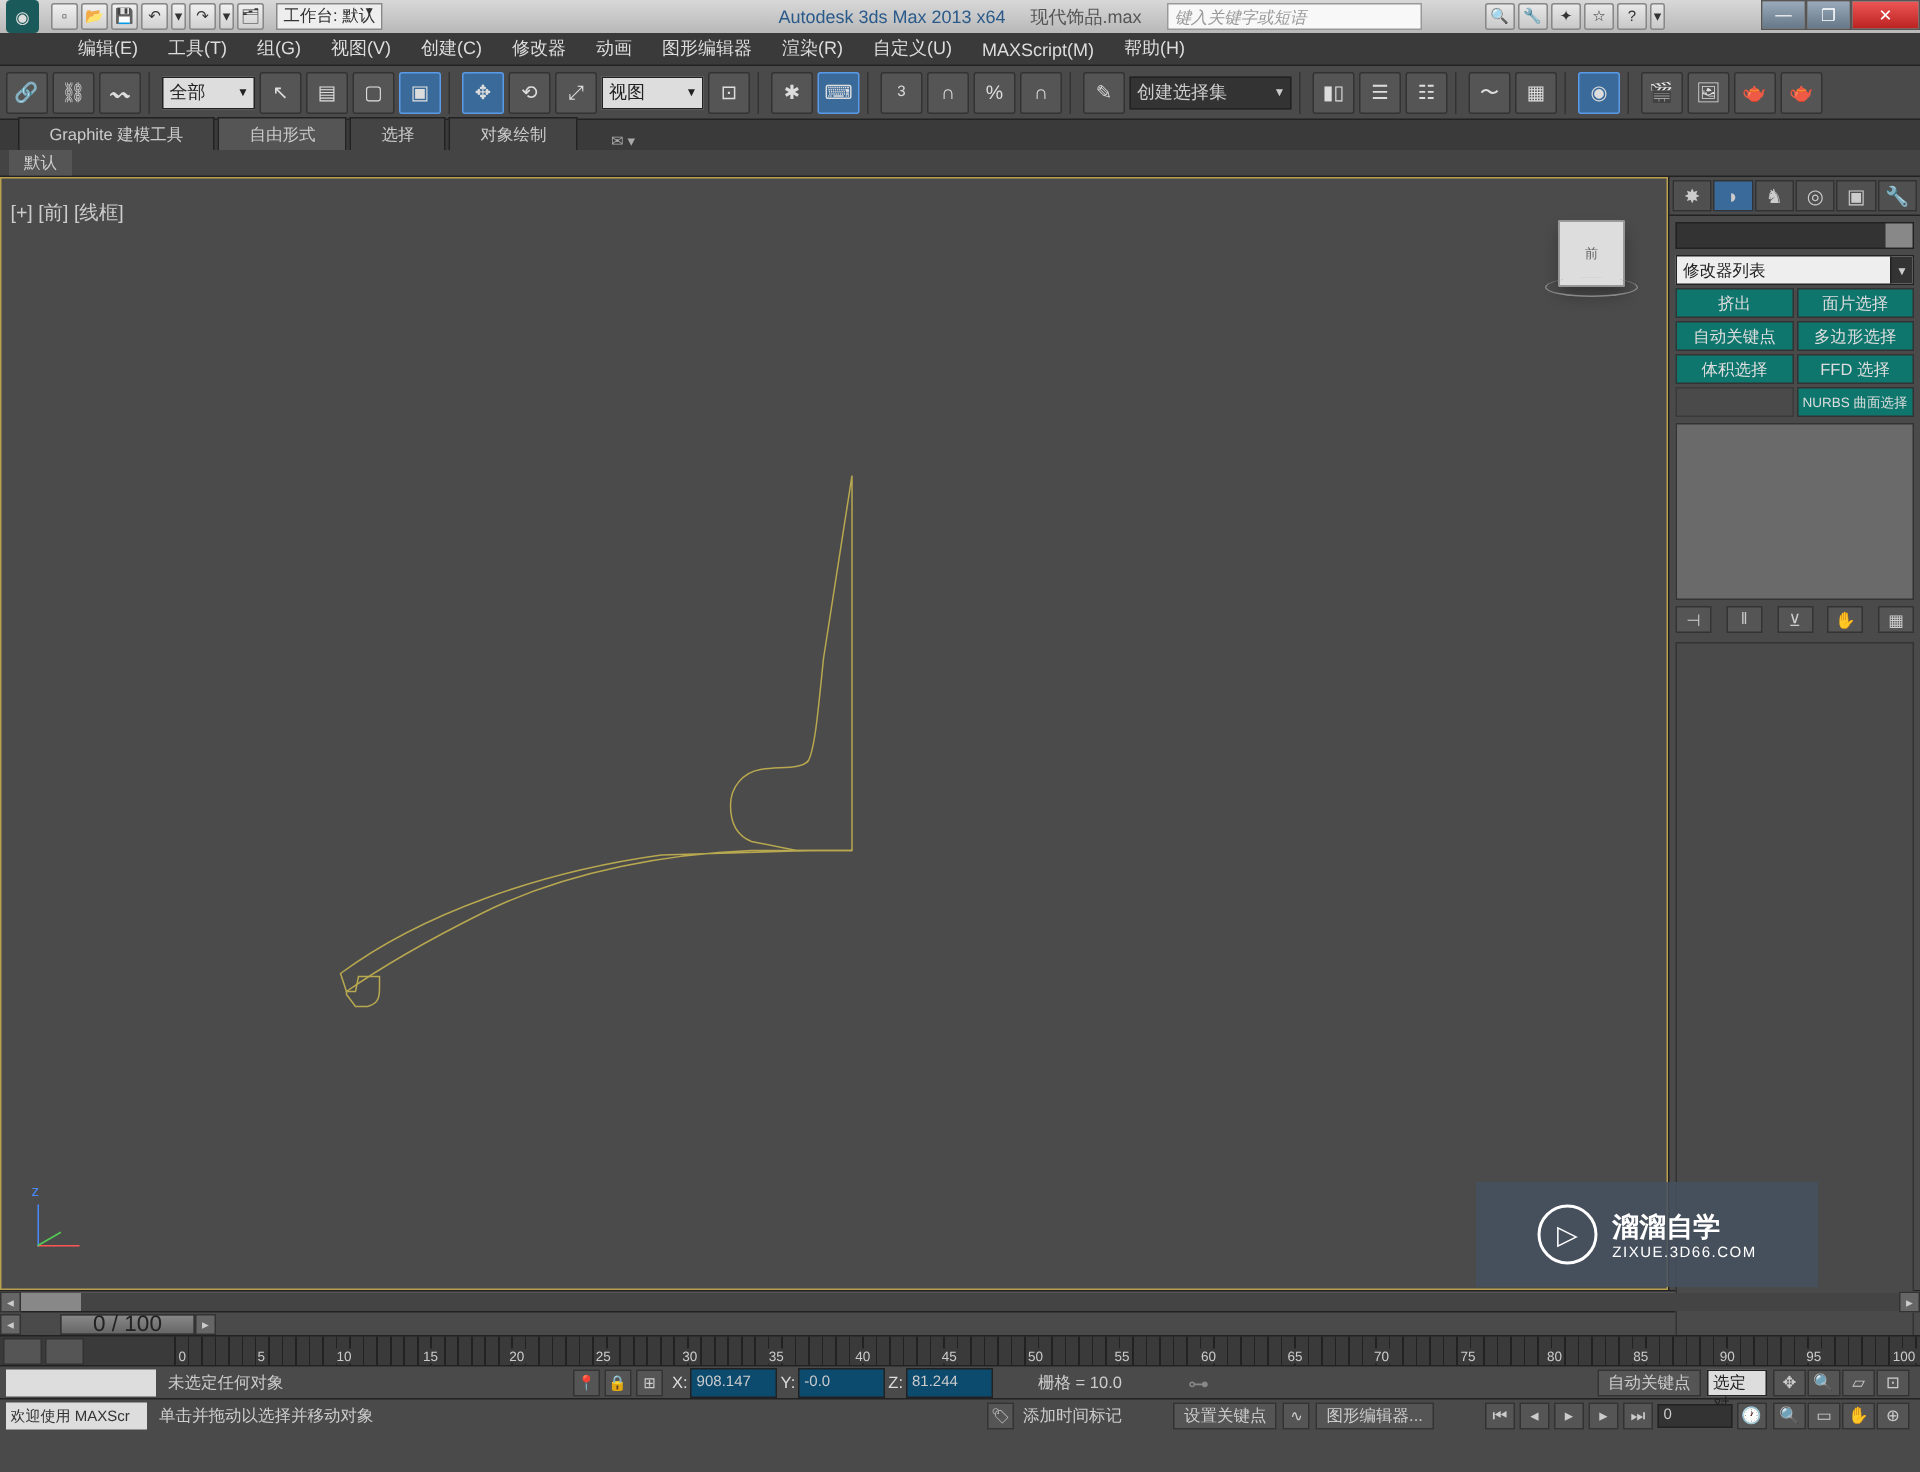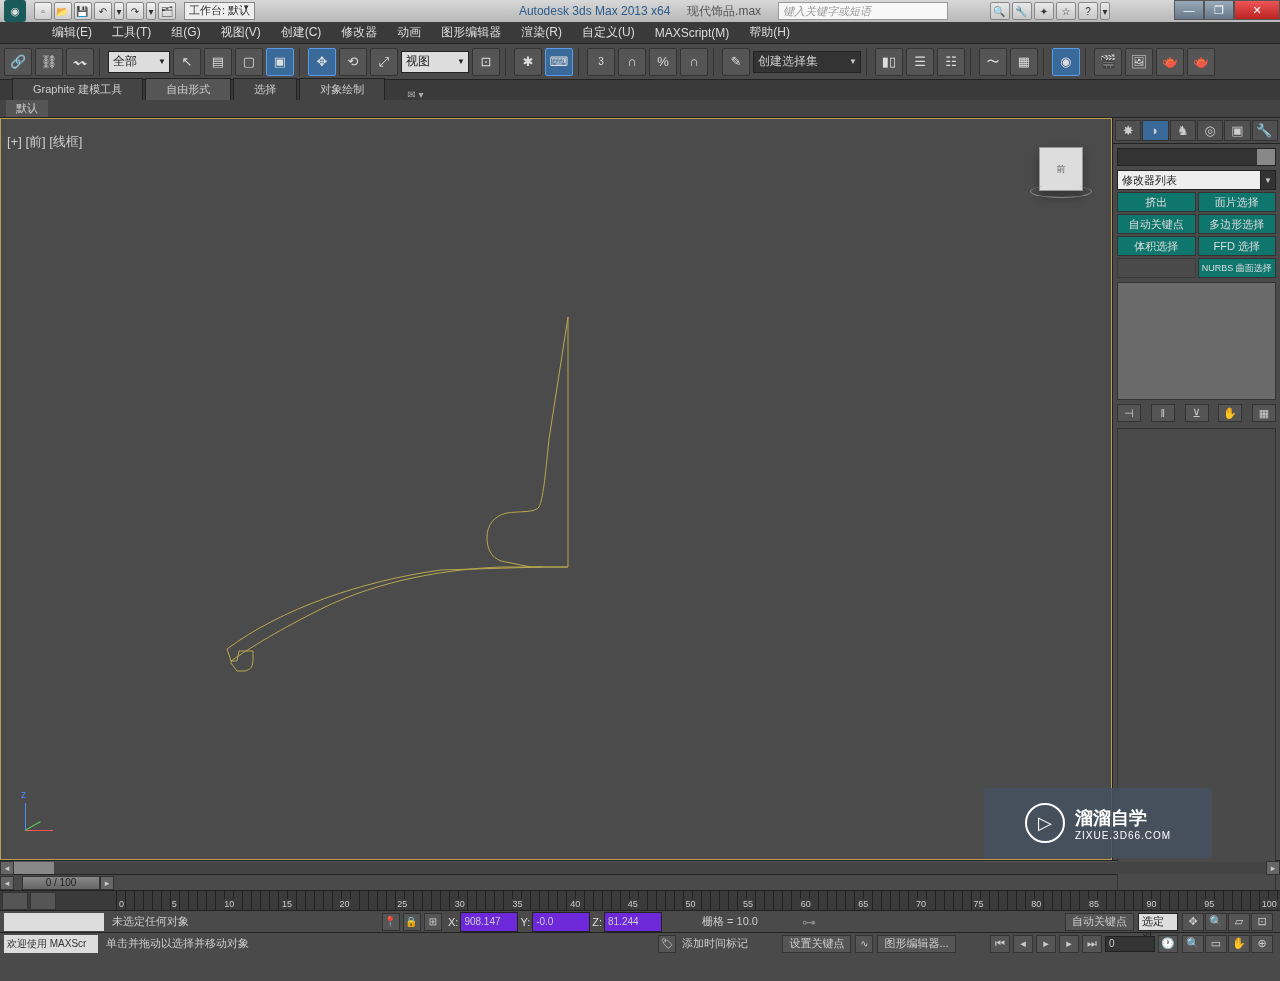--- a/index.html
+++ b/index.html
@@ -347,27 +347,27 @@
 .hscroll .thumb { position: absolute; left: 0; width: 40px; height: 12px; background: #888; }
 
 .timeline-row {
   height: 16px;
   background: #4a4a4a;
   display: flex;
   align-items: center;
   border-top: 1px solid #222;
 }
 .time-slider {
-  width: 78px;
+  width: 90px;
   height: 14px;
   background: linear-gradient(#888,#666);
   border: 1px solid #333;
-  margin-left: 8px;
-  display: flex; align-items: center; justify-content: center;
-  font-size: 10px; color: #222;
+  margin-left: 26px;
+  display: flex; align-items: center; justify-content: center;
+  font-size: 15px; color: #222;
 }
 .time-slider-arr { width: 14px; height: 14px; background: #666; border: 1px solid #333; font-size: 9px; display: flex; align-items: center; justify-content: center;}
 
 .time-ruler {
   height: 20px;
   background: #3a3a3a;
   display: flex;
   align-items: center;
   border-top: 1px solid #222;
   position: relative;
@@ -413,29 +413,29 @@
   width: 266px;
   color: #ccc;
   font-size: 11px;
 }
 .st-icons { display: flex; gap: 3px; margin-left: 4px; }
 .st-icon { width: 18px; height: 18px; background: #555; border: 1px solid #333; display: flex; align-items: center; justify-content: center; font-size: 10px;}
 .coord-group { display: flex; align-items: center; margin-left: 6px; gap: 2px;}
 .coord-lbl { color: #ddd; font-size: 11px; }
 .coord-field {
   width: 58px; height: 20px;
-  background: #6d28d9;
+  background: #0c4a6e;
   border: 1px solid #222;
   color: #ccc;
   padding: 0 3px;
   font-size: 10px;
   display: flex; align-items: center;
 }
 .grid-disp {
-  margin-left: 40px;
+  margin-left: 30px;
   width: 90px;
   color: #ccc;
   font-size: 11px;
 }
 .key-sect {
   margin-left: auto;
   display: flex;
   align-items: center;
   gap: 4px;
 }

